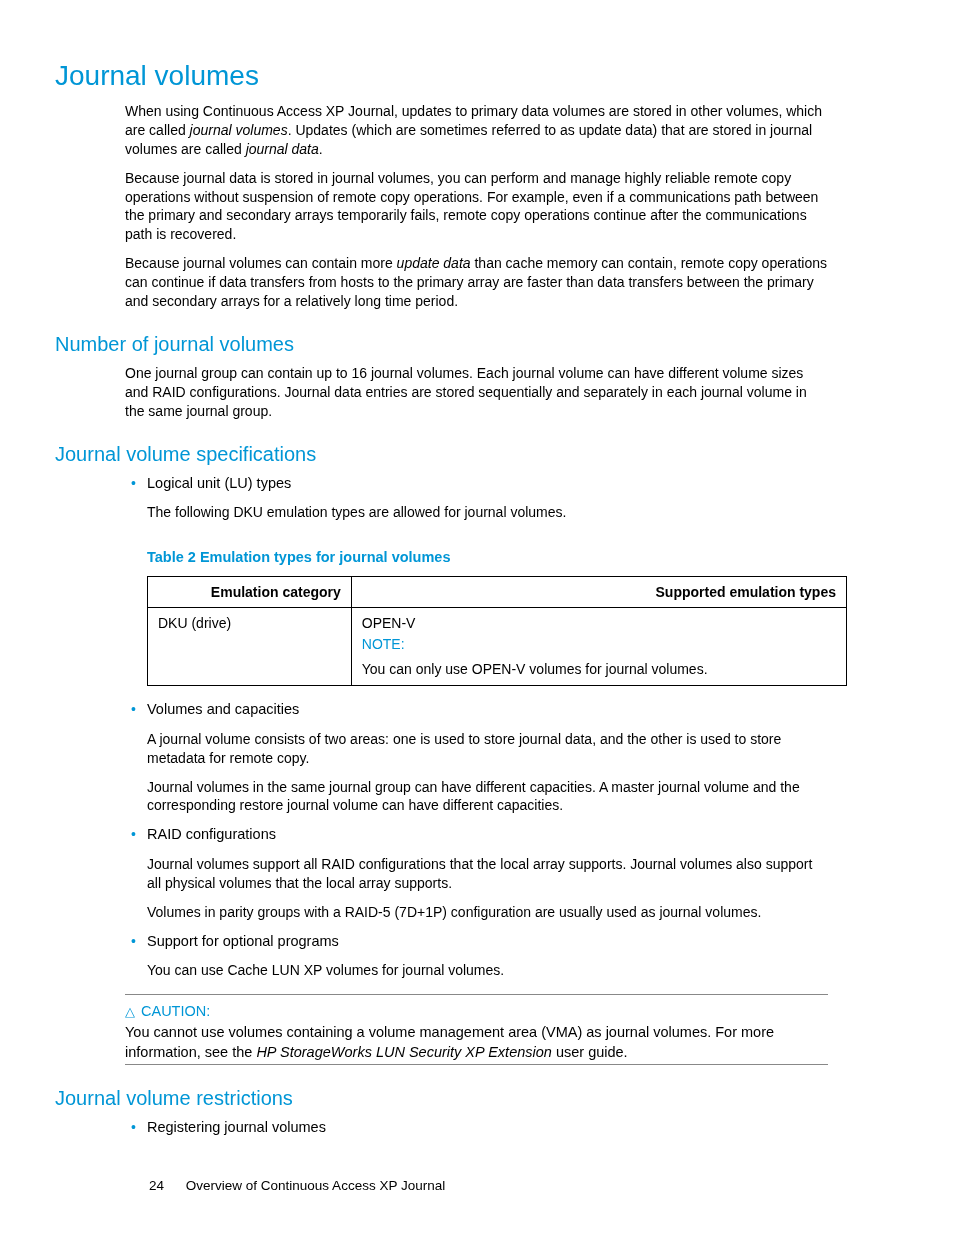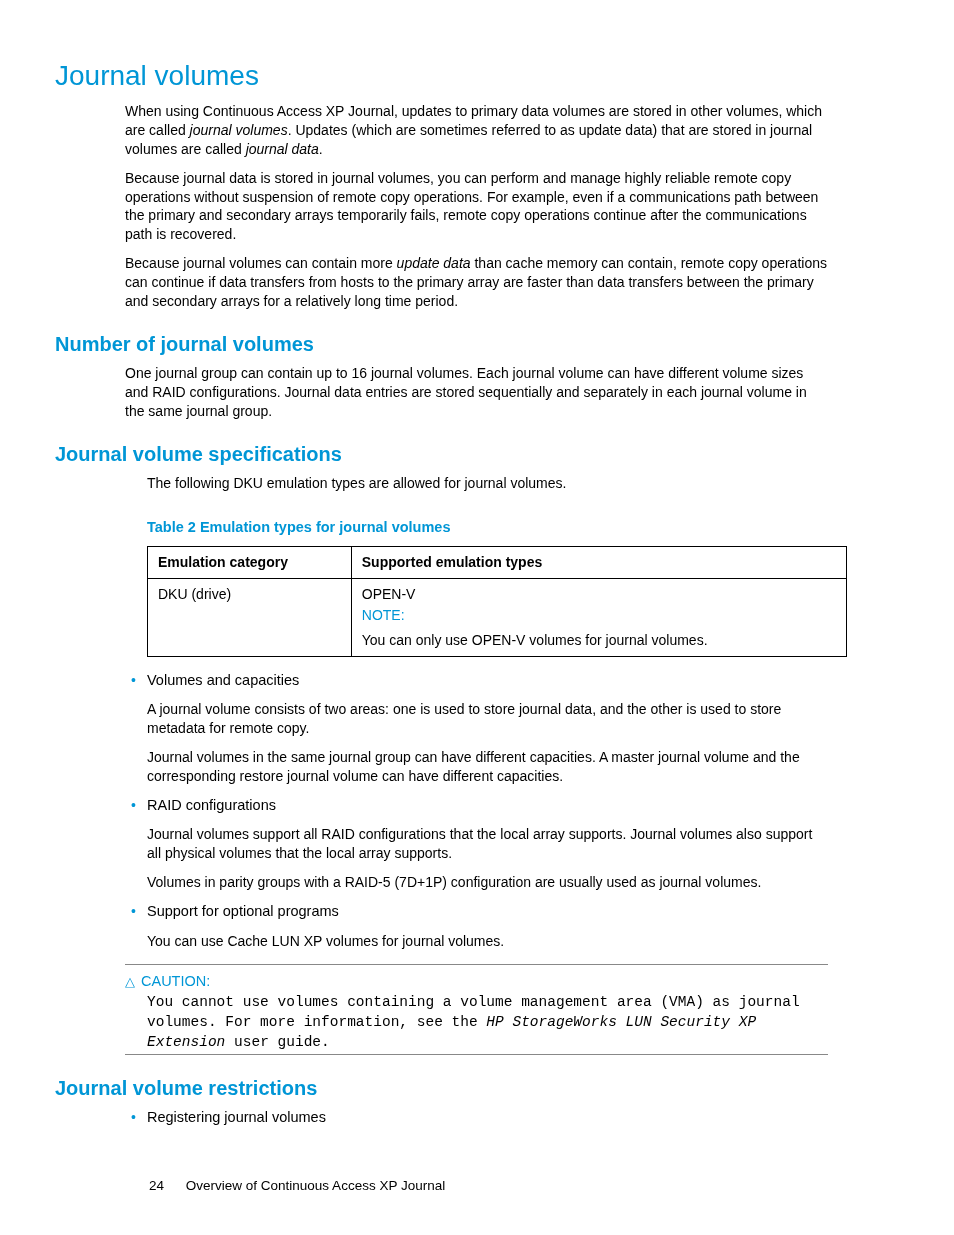--- a/index.html
+++ b/index.html
@@ -19,21 +19,21 @@
   }
   h1 {
     font-family: "Segoe UI Light", "Helvetica Neue", Arial, sans-serif;
     font-weight: 300;
     color: #0096d6;
     font-size: 28px;
     margin: 0 0 10px 0;
   }
   h2 {
     font-family: "Segoe UI Light", "Helvetica Neue", Arial, sans-serif;
-    font-weight: 700;
+    font-weight: 400;
     color: #0096d6;
     font-size: 20px;
     margin: 22px 0 8px 0;
   }
   .body-block {
     margin-left: 70px;
   }
   p {
     font-size: 14px;
     line-height: 1.35;
@@ -79,20 +79,21 @@
   }
   th, td {
     border: 1.5px solid #000;
     text-align: left;
     vertical-align: top;
     padding: 6px 10px;
     font-size: 14px;
   }
   th {
     font-weight: 600;
+    text-align: right;
   }
   .note-label {
     color: #0096d6;
     font-size: 14px;
     margin-top: 2px;
   }
   .caution-box {
     border-top: 1px solid #888;
     border-bottom: 1px solid #888;
     padding: 8px 0 2px 0;
@@ -102,24 +103,22 @@
     color: #0096d6;
     font-size: 14.5px;
     margin-bottom: 4px;
   }
   .caution-head .tri {
     display: inline-block;
     margin-right: 6px;
     font-size: 13px;
   }
   .caution-body {
-    margin-left: 22px;
-    font-size: 14.5px;
-    line-height: 1.35;
-    font-family: Liberation Mono, monospace;
+    font-size: 14.5px;
+    line-height: 1.35;
   }
   .footer {
     position: absolute;
     bottom: 42px;
     left: 125px;
     font-size: 13.5px;
     margin-left: 24px;
   }
   .footer .pg {
     margin-right: 18px;
@@ -142,20 +141,23 @@
     </p>
   </div>
 
   <h2>Number of journal volumes</h2>
   <div class="body-block">
     <p>One journal group can contain up to 16 journal volumes. Each journal volume can have different volume sizes and RAID configurations. Journal data entries are stored sequentially and separately in each journal volume in the same journal group.</p>
   </div>
 
   <h2>Journal volume specifications</h2>
   <div class="body-block">
+    <ul>
+      <li>Logical unit (LU) types</li>
+    </ul>
     <div class="li-body">
       <p>The following DKU emulation types are allowed for journal volumes.</p>
       <div class="table-caption">Table 2 Emulation types for journal volumes</div>
       <table>
         <tbody>
             <tr>
           <th>Emulation category</th>
           <th>Supported emulation types</th>
         </tr>
         <tr>

